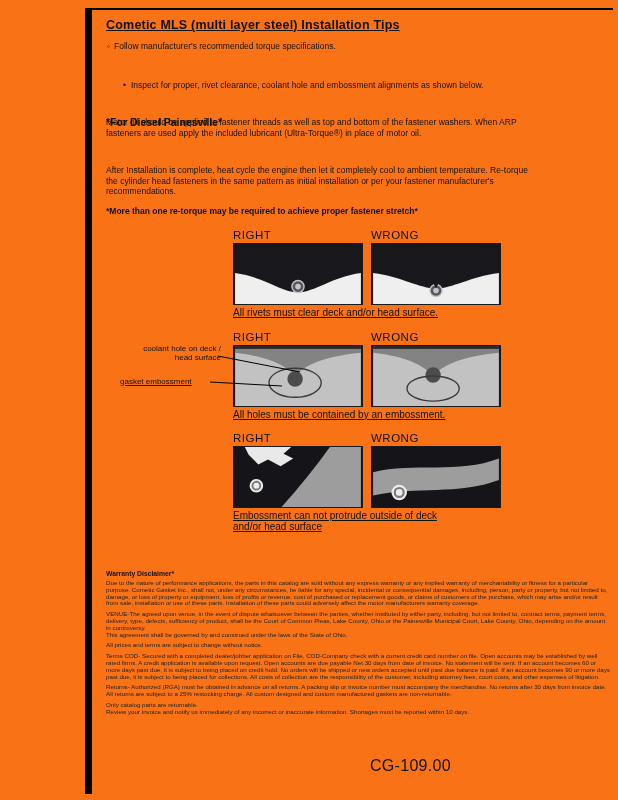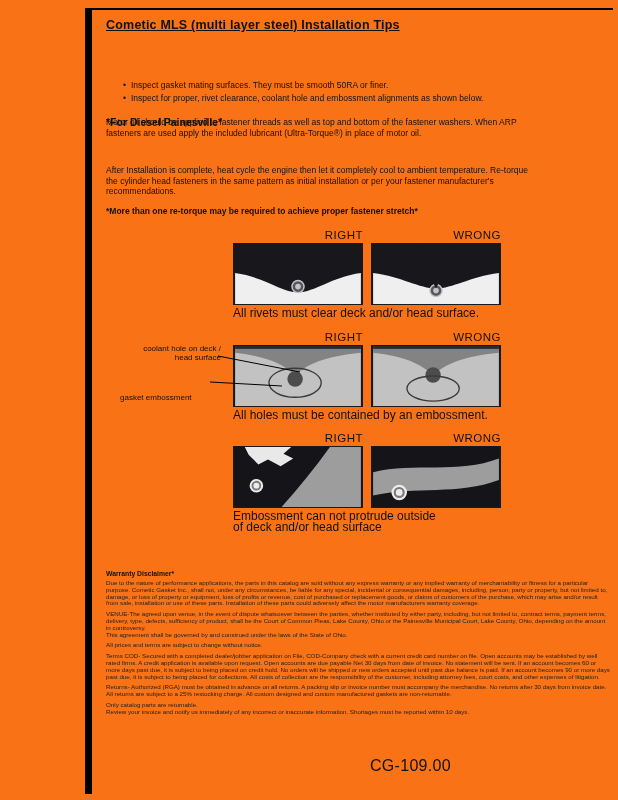--- a/index.html
+++ b/index.html
@@ -21,30 +21,30 @@
 
   .diesel-head { position:absolute; left:106px; top:116px; font-size:10.5px; font-weight:bold; }
   .para { position:absolute; left:106px; width:422px; font-size:8.5px; line-height:10.5px; }
   .p1 { top:117px; }
   .p2 { top:165px; }
   .p3 { top:206px; white-space:nowrap;font-weight:bold; }
 
   .diagrams { position:absolute; left:233px; top:229px; width:272px; }
   .drow { position:relative; margin-bottom:12px; }
   .dheads { display:flex; gap:8px; margin-bottom:2px; }
-  .dheads span { width:130px; text-align:right; font-size:11.5px; letter-spacing:.5px; }
+  .dheads span { width:130px; text-align:left; font-size:11.5px; letter-spacing:.5px; }
   .dimgs { display:flex; gap:8px; }
   .dimg { width:130px; height:62px; border:1px solid #1a1a1a; background:#17171c; }
   .dimg svg { display:block; width:100%; height:100%; }
-  .dcap { margin-top:3px; font-size:12px; line-height:10.5px; }
+  .dcap { margin-top:3px; font-size:10px; line-height:10.5px;text-decoration:underline; }
   .dcap.narrow { width:205px; }
 
   .callout { position:absolute; font-size:8px; line-height:9px; }
   .c1 { left:-92px; top:13px; width:80px;text-align:right; }
-  .c2 { left:-113px; top:62px; white-space:nowrap; }
+  .c2 { left:-113px; top:46px; white-space:nowrap;text-decoration:underline; }
   .callout-lines { position:absolute; left:-30px; top:20px; width:110px; height:40px;
                    pointer-events:none; overflow:visible; }
 
   .disclaimer { position:absolute; left:106px; top:570px; width:505px; }
   .disc-head { font-size:6.8px; font-weight:bold; margin-bottom:3px; }
   .disclaimer p { font-size:6.2px; line-height:6.8px; margin-bottom:4px;
                   white-space:pre-line; text-align:left; color:#222; }
 
   .footer { position:absolute; left:370px; top:757px; font-size:16px; letter-spacing:.3px; }
 </style>
@@ -52,26 +52,26 @@
 <body>
 
 <div class="page">
 
   <div class="top-rule"></div>
   <div class="left-bar"></div>
 
   <h1 class="title">Cometic MLS (multi layer steel) Installation Tips</h1>
 
   <ul class="tips">
+    <li>
+      <span class="bul">◦</span><span>Follow manufacturer's recommended torque specifications.</span>
+    </li>
   </ul>
 
   <ul class="subtips">
-    <li>
-      <span class="bul">•</span><span>Inspect gasket mating surfaces.  They must be smooth 50RA or finer.</span>
-    </li>
     <li>
       <span class="bul">•</span><span>Inspect for proper, rivet clearance, coolant hole and embossment alignments as shown below.</span>
     </li>
   </ul>
 
   <h2 class="diesel-head">*For Diesel Painesville*</h2>
   <p class="para p1">Motor oil should be applied to fastener threads as well as top and bottom of the fastener washers. When ARP fasteners are used apply the included lubricant (Ultra-Torque®) in place of motor oil.</p>
   <p class="para p2">After Installation is complete, heat cycle the engine then let it completely cool to ambient temperature. Re-torque the cylinder head fasteners in the same pattern as initial installation or per your fastener manufacturer's recommendations.</p>
   <p class="para p3">*More than one re-torque may be required to achieve proper fastener stretch*</p>
 

